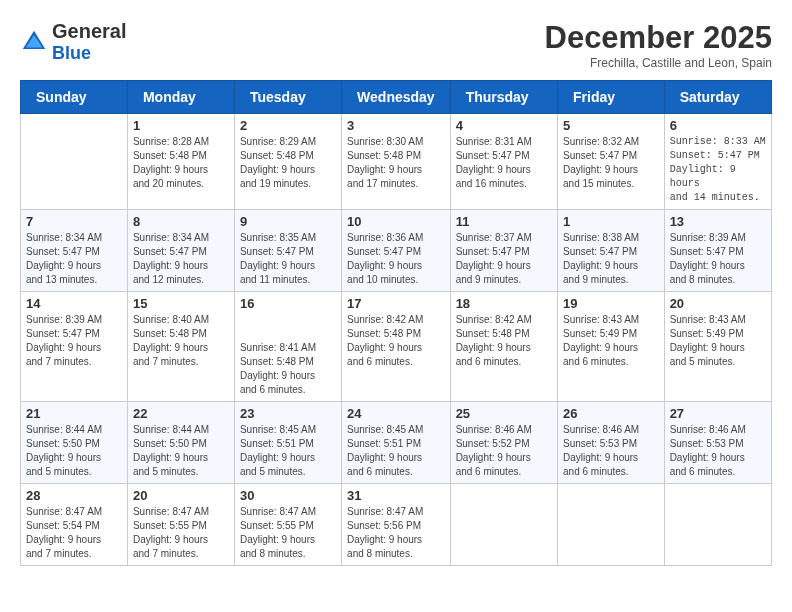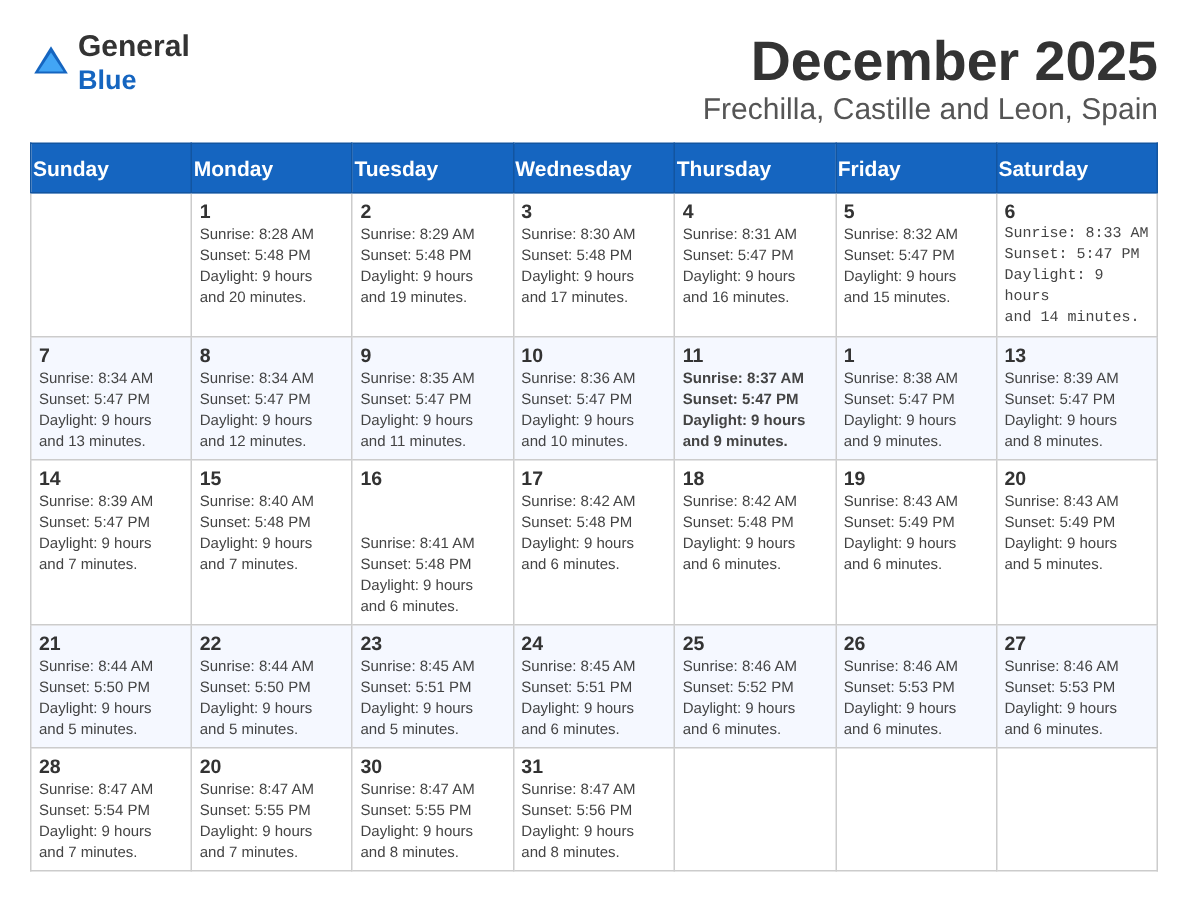--- a/index.html
+++ b/index.html
@@ -32,37 +32,37 @@
       color: #1565c0;
     }
     .logo-icon {
       width: 28px;
       height: 28px;
     }
     .title-block {
       text-align: right;
     }
     .month-title {
-      font-size: 37px;
+      font-size: 31px;
       font-weight: bold;
       color: #333;
     }
     .location-title {
-      font-size: 20px;
+      font-size: 12px;
       color: #555;
     }
     .calendar {
       width: 100%;
       border-collapse: collapse;
       border: 1px solid #ccc;
     }
     .calendar th {
       background-color: #1565c0;
       color: #fff;
-      padding: 8px 1px;
+      padding: 8px 15px;
       text-align: left;
       font-size: 14px;
       border: 1px solid #1255a0;
     }
     .calendar td {
       vertical-align: top;
       border: 1px solid #ccc;
       padding: 4px 5px;
       width: 108px;
       min-height: 80px;
@@ -194,21 +194,21 @@
         </td>
         <td>
           <span class="day-number">10</span>
           <div class="day-info" style="white-space: pre-line;">Sunrise: 8:36 AM
 Sunset: 5:47 PM
 Daylight: 9 hours
 and 10 minutes.</div>
         </td>
         <td>
           <span class="day-number">11</span>
-          <div class="day-info" style="white-space: pre-line; font-weight: bold;">Sunrise: 8:37 AM
+          <div class="day-info" style="white-space: pre-line;">Sunrise: 8:37 AM
 Sunset: 5:47 PM
 Daylight: 9 hours
 and 9 minutes.</div>
         </td>
         <td>
           <span class="day-number">1</span>
           <div class="day-info" style="white-space: pre-line;">Sunrise: 8:38 AM
 Sunset: 5:47 PM
 Daylight: 9 hours
 and 9 minutes.</div>

